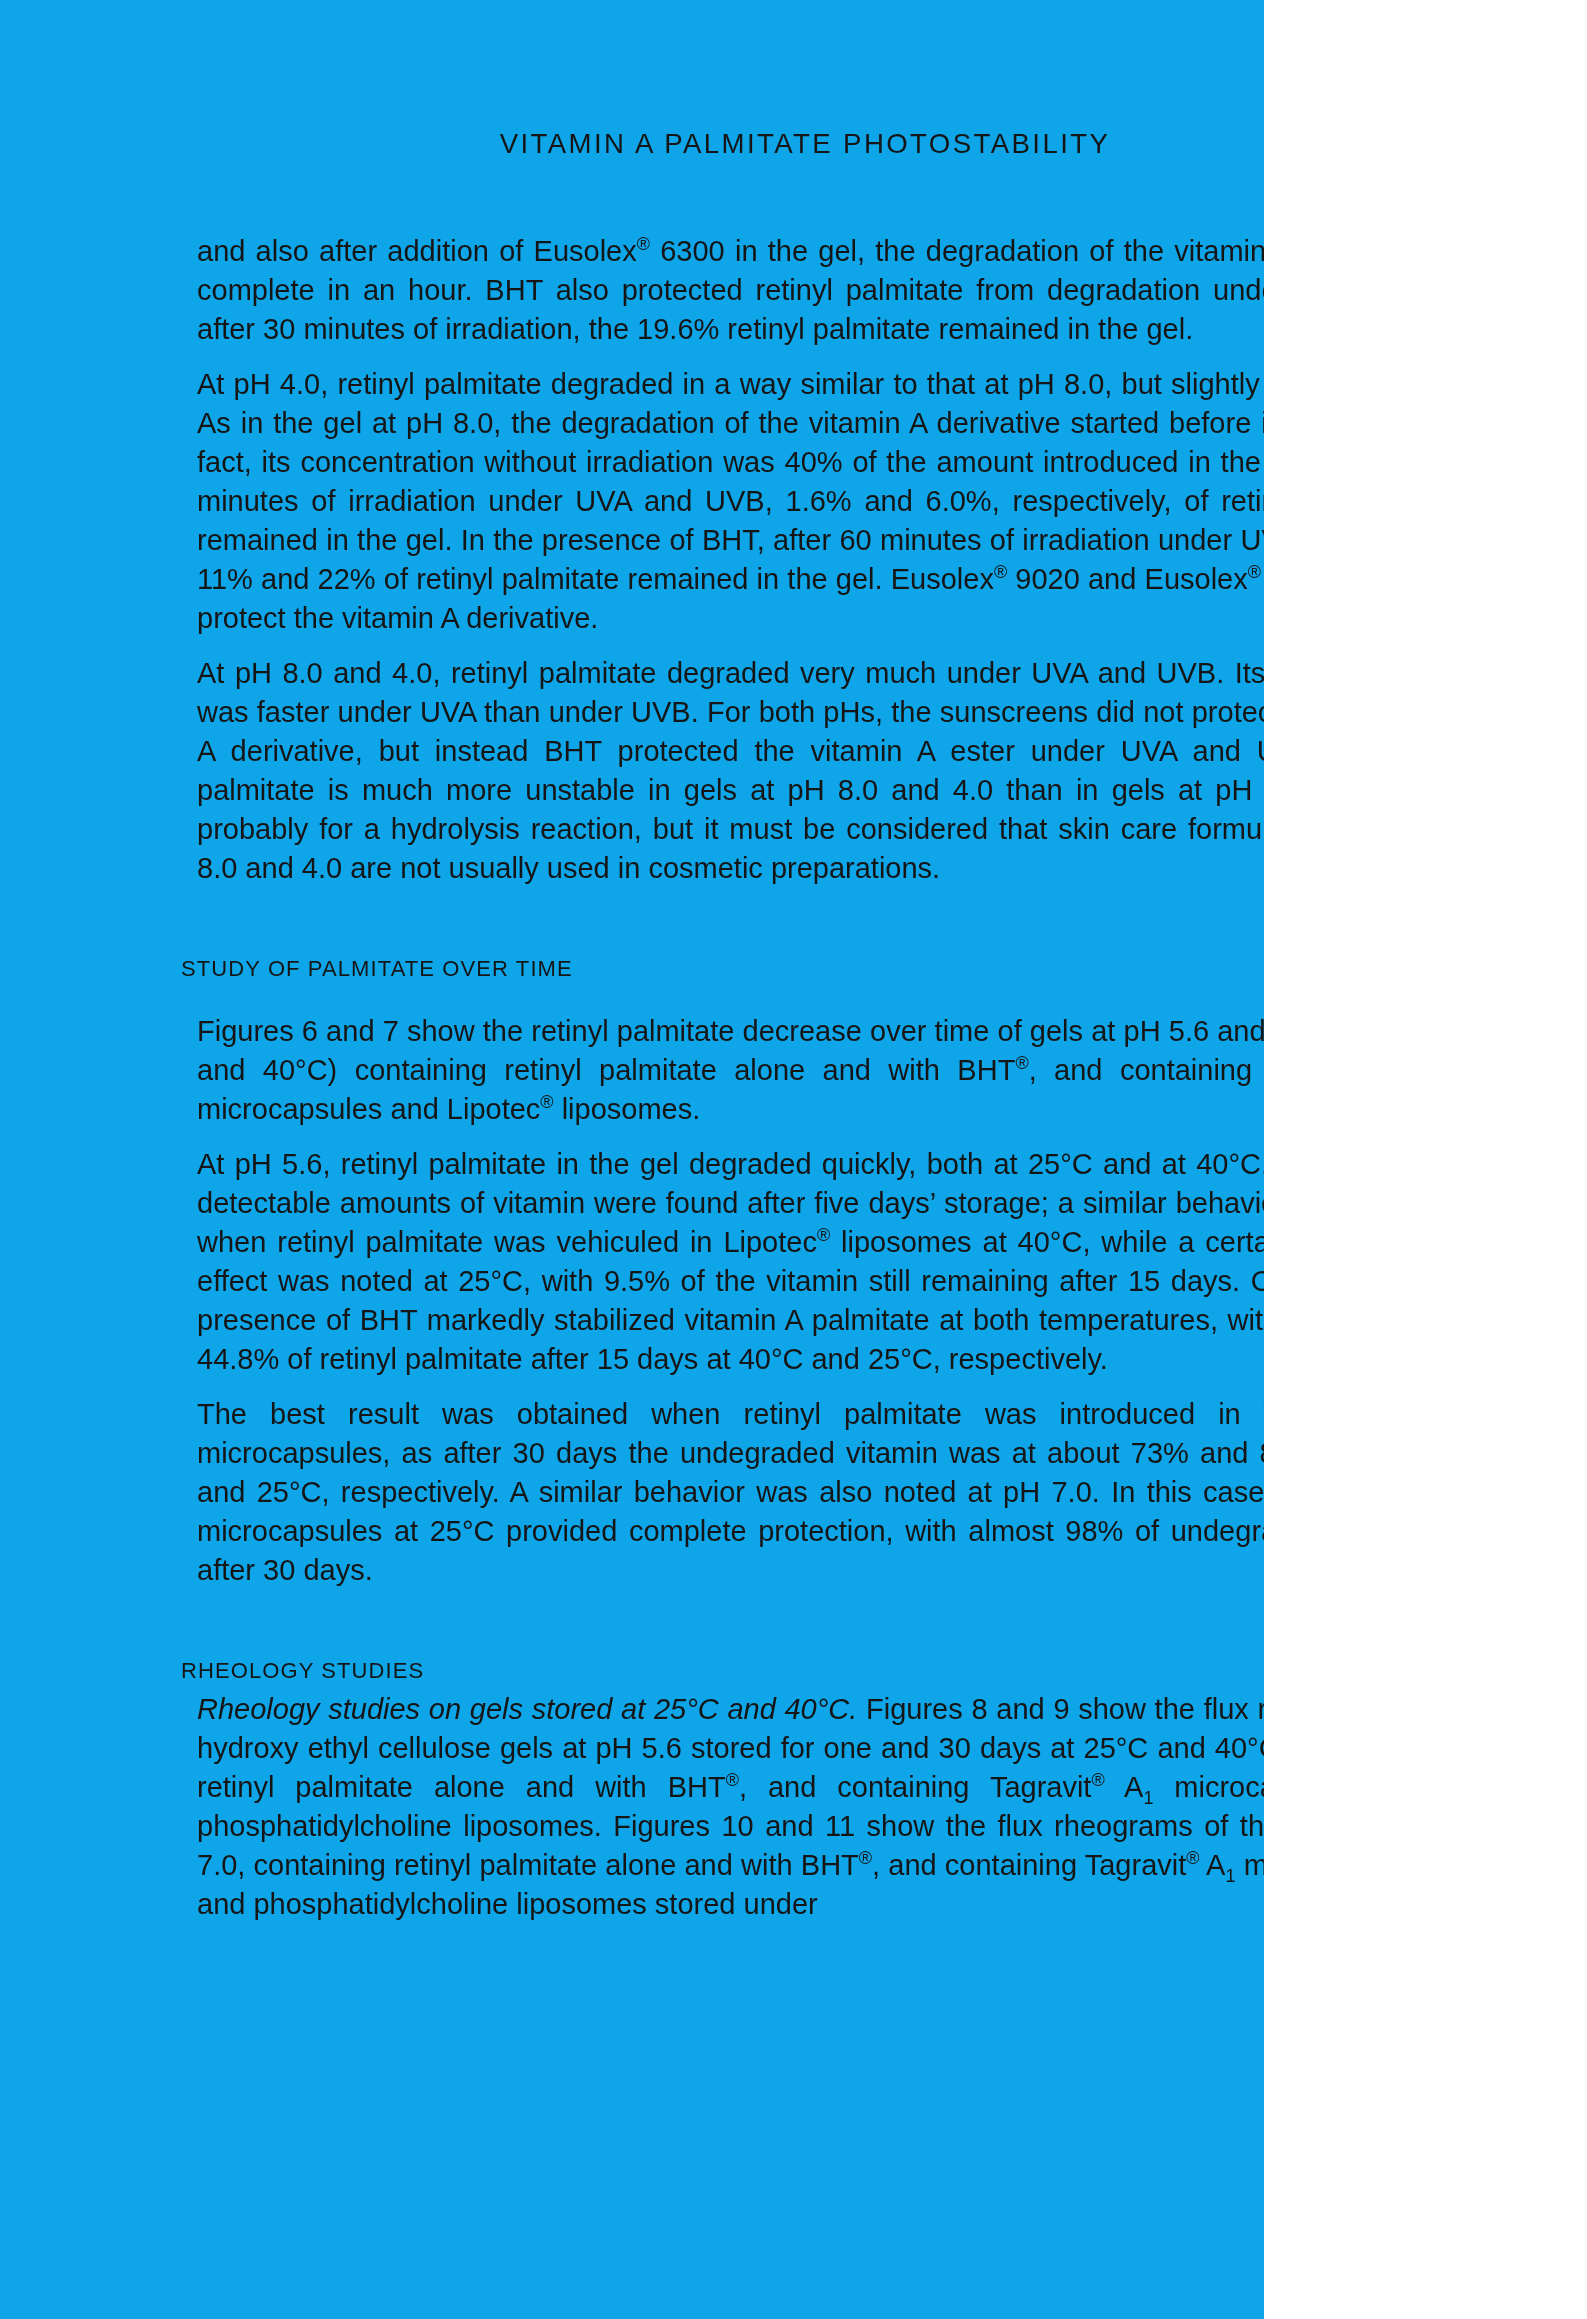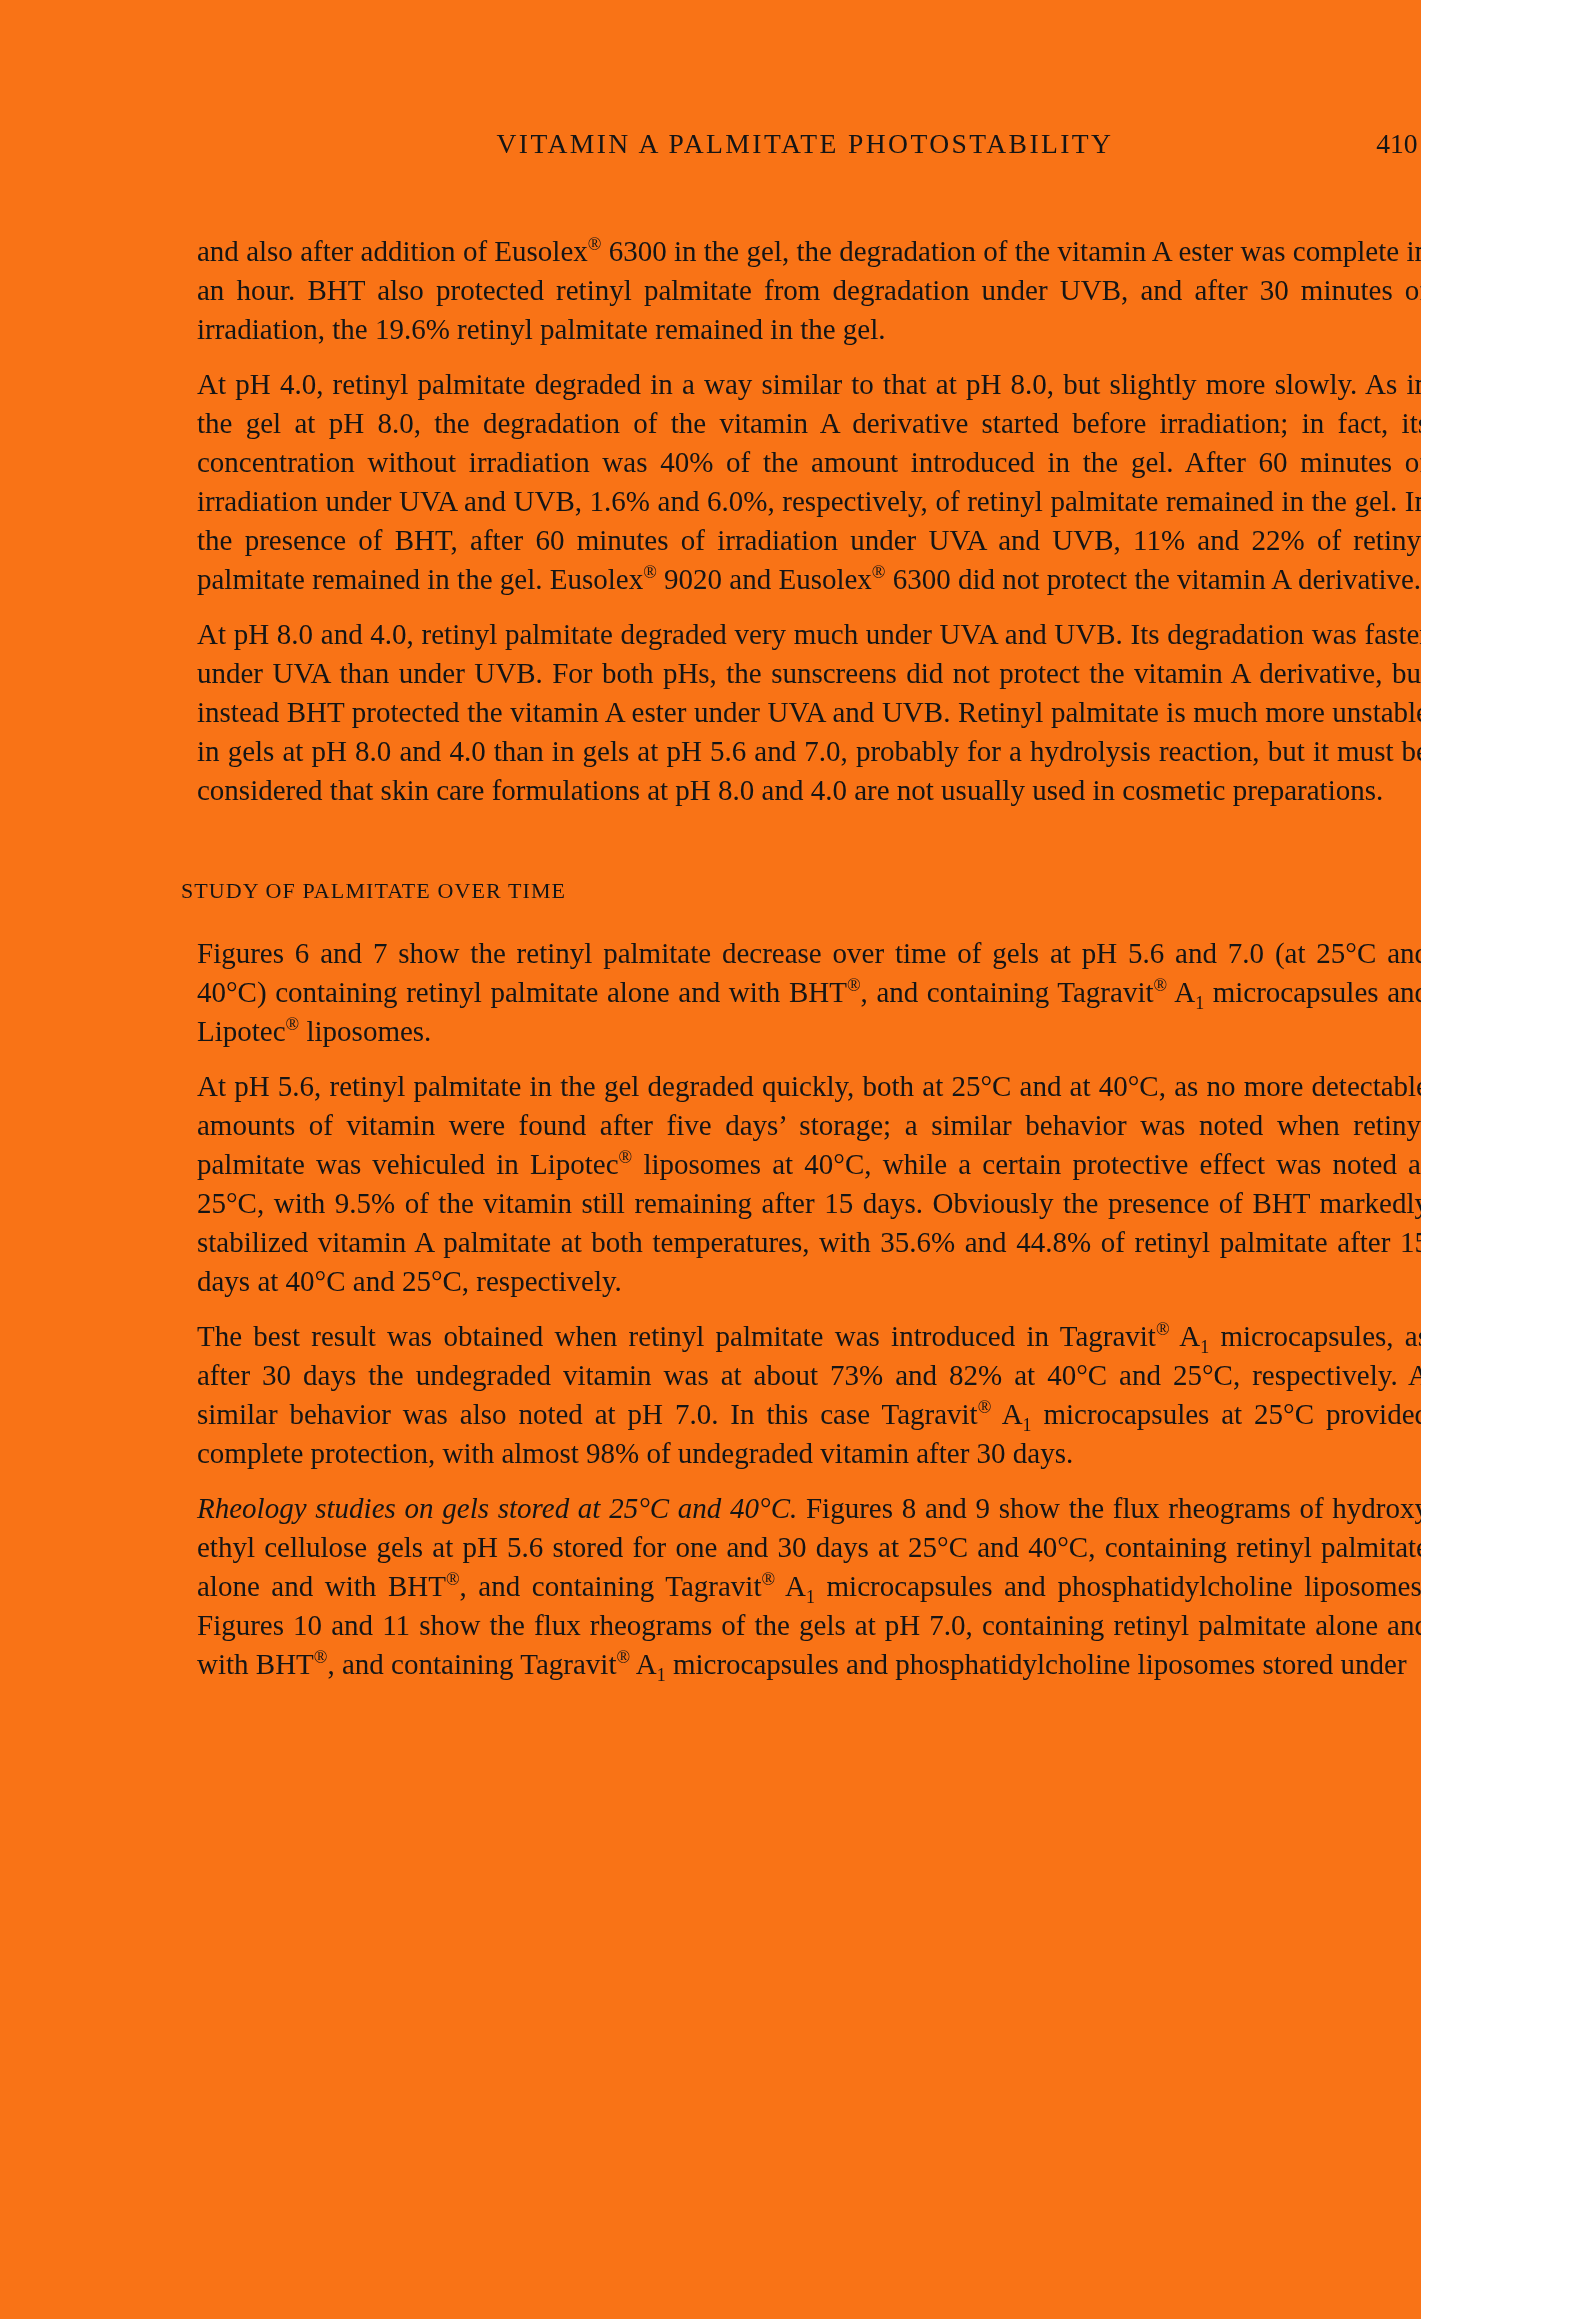--- a/index.html
+++ b/index.html
@@ -2,25 +2,25 @@
 <html style="font-size:15px"><head>
 <meta charset="utf-8">
 <style>
   html, body {
     margin: 0;
     padding: 0;
     background: #ffffff;
   }
   .page {
     position: relative;
-    width: 1421px;
+    width: 1264px;
     height: 2320px;
-    background: #f97316;
+    background: #0ea5e9;
     color: #151515;
-    font-family: Liberation Serif, serif;
+    font-family: Liberation Sans, sans-serif;
     overflow: hidden;
   }
   .column {
     position: absolute;
     left: 181px;
     top: 124px;
     width: 1248px;
   }
   .running-head {
     position: relative;
@@ -89,18 +89,19 @@
     <p class="para">At pH 8.0 and 4.0, retinyl palmitate degraded very much under UVA and UVB. Its degradation was faster under UVA than under UVB. For both pHs, the sunscreens did not protect the vitamin A derivative, but instead BHT protected the vitamin A ester under UVA and UVB. Retinyl palmitate is much more unstable in gels at pH 8.0 and 4.0 than in gels at pH 5.6 and 7.0, probably for a hydrolysis reaction, but it must be considered that skin care formulations at pH 8.0 and 4.0 are not usually used in cosmetic preparations.</p>
 
     <h2 class="sect">STUDY OF PALMITATE OVER TIME</h2>
 
     <p class="para">Figures 6 and 7 show the retinyl palmitate decrease over time of gels at pH 5.6 and 7.0 (at 25°C and 40°C) containing retinyl palmitate alone and with BHT<sup>®</sup>, and containing Tagravit<sup>®</sup> A<sub>1</sub> microcapsules and Lipotec<sup>®</sup> liposomes.</p>
 
     <p class="para">At pH 5.6, retinyl palmitate in the gel degraded quickly, both at 25°C and at 40°C, as no more detectable amounts of vitamin were found after five days’ storage; a similar behavior was noted when retinyl palmitate was vehiculed in Lipotec<sup>®</sup> liposomes at 40°C, while a certain protective effect was noted at 25°C, with 9.5% of the vitamin still remaining after 15 days. Obviously the presence of BHT markedly stabilized vitamin A palmitate at both temperatures, with 35.6% and 44.8% of retinyl palmitate after 15 days at 40°C and 25°C, respectively.</p>
 
     <p class="para">The best result was obtained when retinyl palmitate was introduced in Tagravit<sup>®</sup> A<sub>1</sub> microcapsules, as after 30 days the undegraded vitamin was at about 73% and 82% at 40°C and 25°C, respectively. A similar behavior was also noted at pH 7.0. In this case Tagravit<sup>®</sup> A<sub>1</sub> microcapsules at 25°C provided complete protection, with almost 98% of undegraded vitamin after 30 days.</p>
 
+    <h2 class="sect tight">RHEOLOGY STUDIES</h2>
 
     <p class="para"><i>Rheology studies on gels stored at 25°C and 40°C.</i> Figures 8 and 9 show the flux rheograms of hydroxy ethyl cellulose gels at pH 5.6 stored for one and 30 days at 25°C and 40°C, containing retinyl palmitate alone and with BHT<sup>®</sup>, and containing Tagravit<sup>®</sup> A<sub>1</sub> microcapsules and phosphatidylcholine liposomes. Figures 10 and 11 show the flux rheograms of the gels at pH 7.0, containing retinyl palmitate alone and with BHT<sup>®</sup>, and containing Tagravit<sup>®</sup> A<sub>1</sub> microcapsules and phosphatidylcholine liposomes stored under</p>
 
   </div>
 </div>
 
 
 </body></html>

